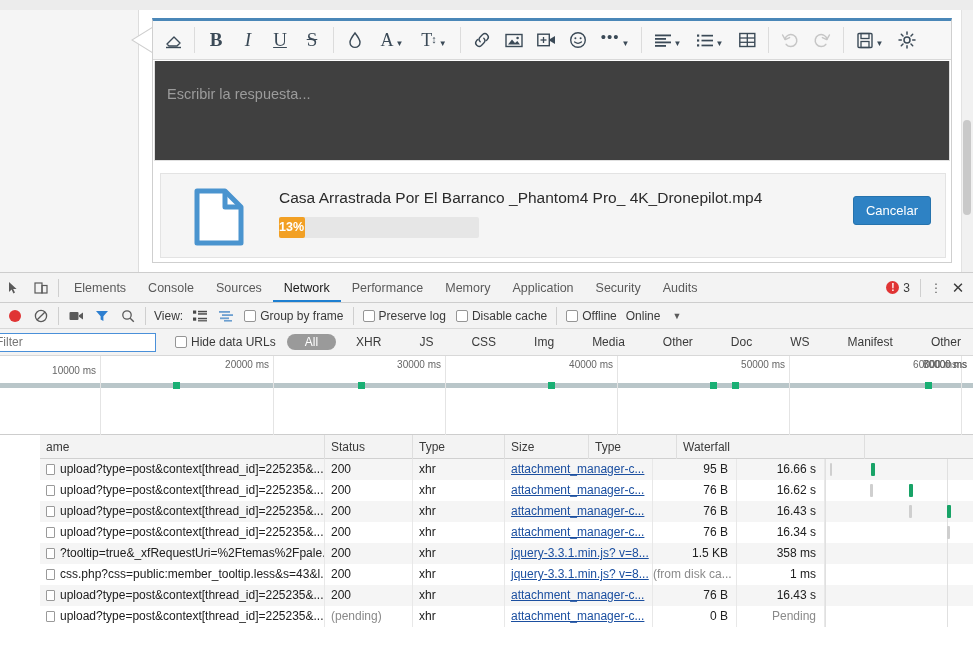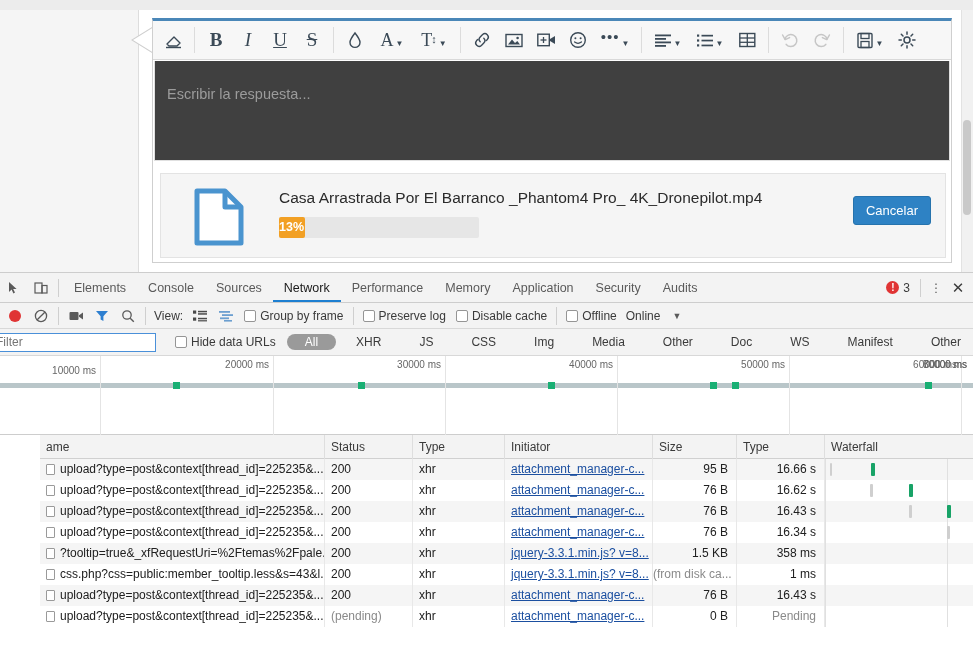--- a/index.html
+++ b/index.html
@@ -568,21 +568,20 @@
         <div class="ov-mark" style="left: 710px;"></div>
         <div class="ov-mark" style="left: 732px;"></div>
         <div class="ov-mark" style="left: 925px;"></div>
       </div>
 
     <div class="net-table">
       <div class="th-row" id="th-row">
           <div class="th" style="width: 285px;">ame</div>
           <div class="th" style="width: 88px;">Status</div>
           <div class="th" style="width: 92px;">Type</div>
-          <div class="th" style="width: 148px;">Initiator</div>
           <div class="th" style="width: 84px;">Size</div>
           <div class="th" style="width: 88px;">Type</div>
           <div class="th" style="width: 188px;">Waterfall</div>
         </div>
       <div id="tbody">
           <div class="tr odd">
             <div class="td td-name" style="width: 285px;">
               <span class="doc-mini"></span>
               <span>upload?type=post&amp;context[thread_id]=225235&amp;...</span>
             </div>

